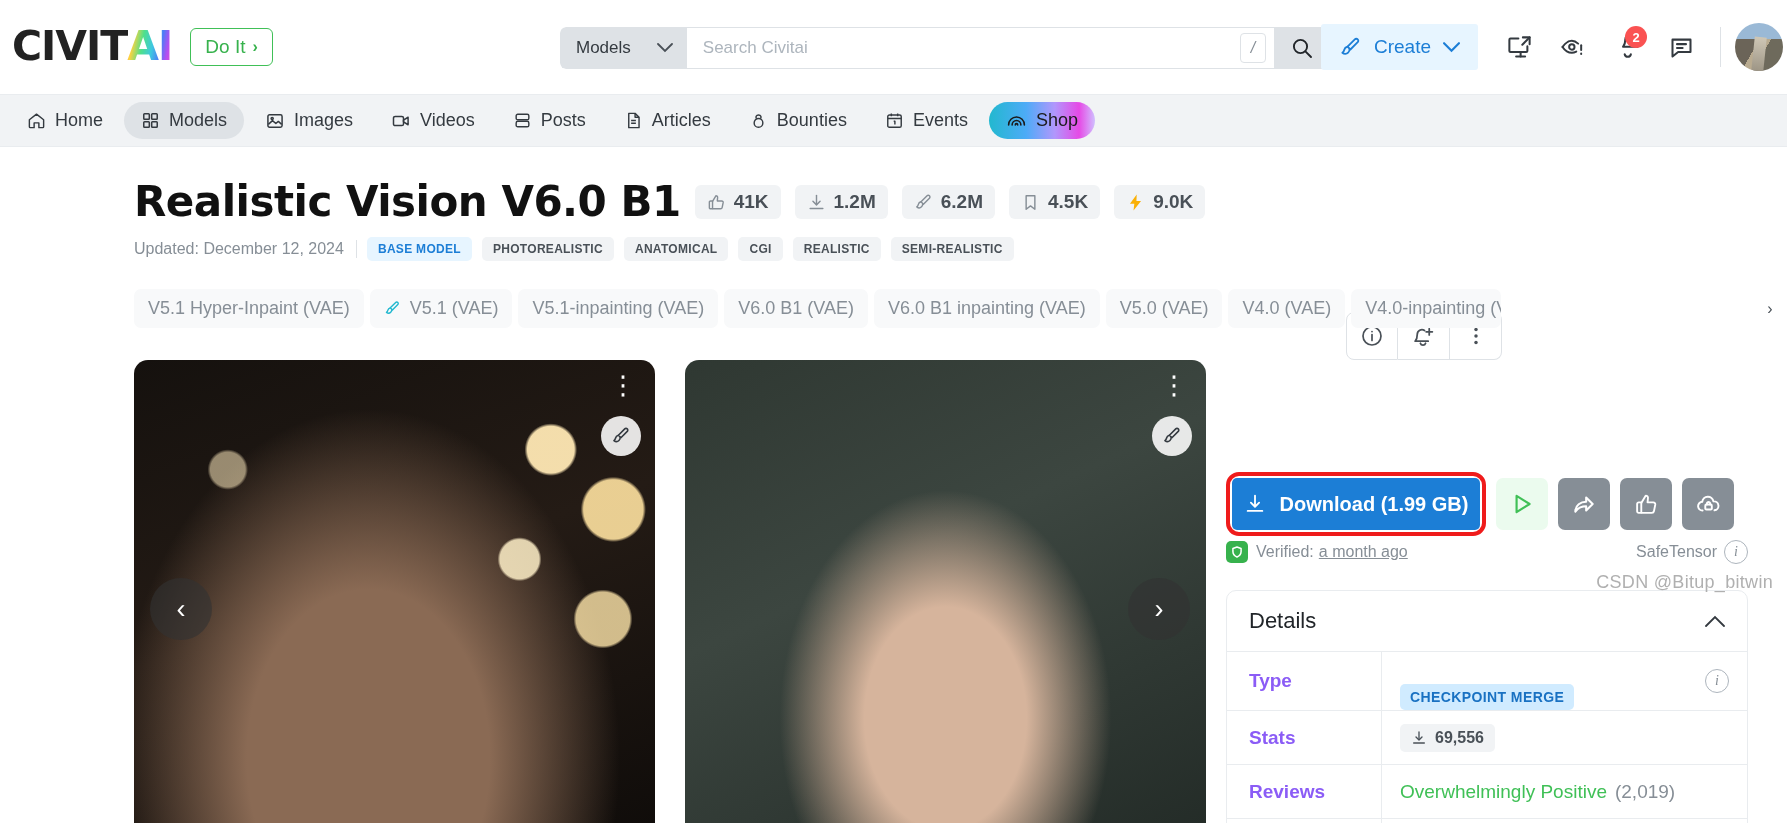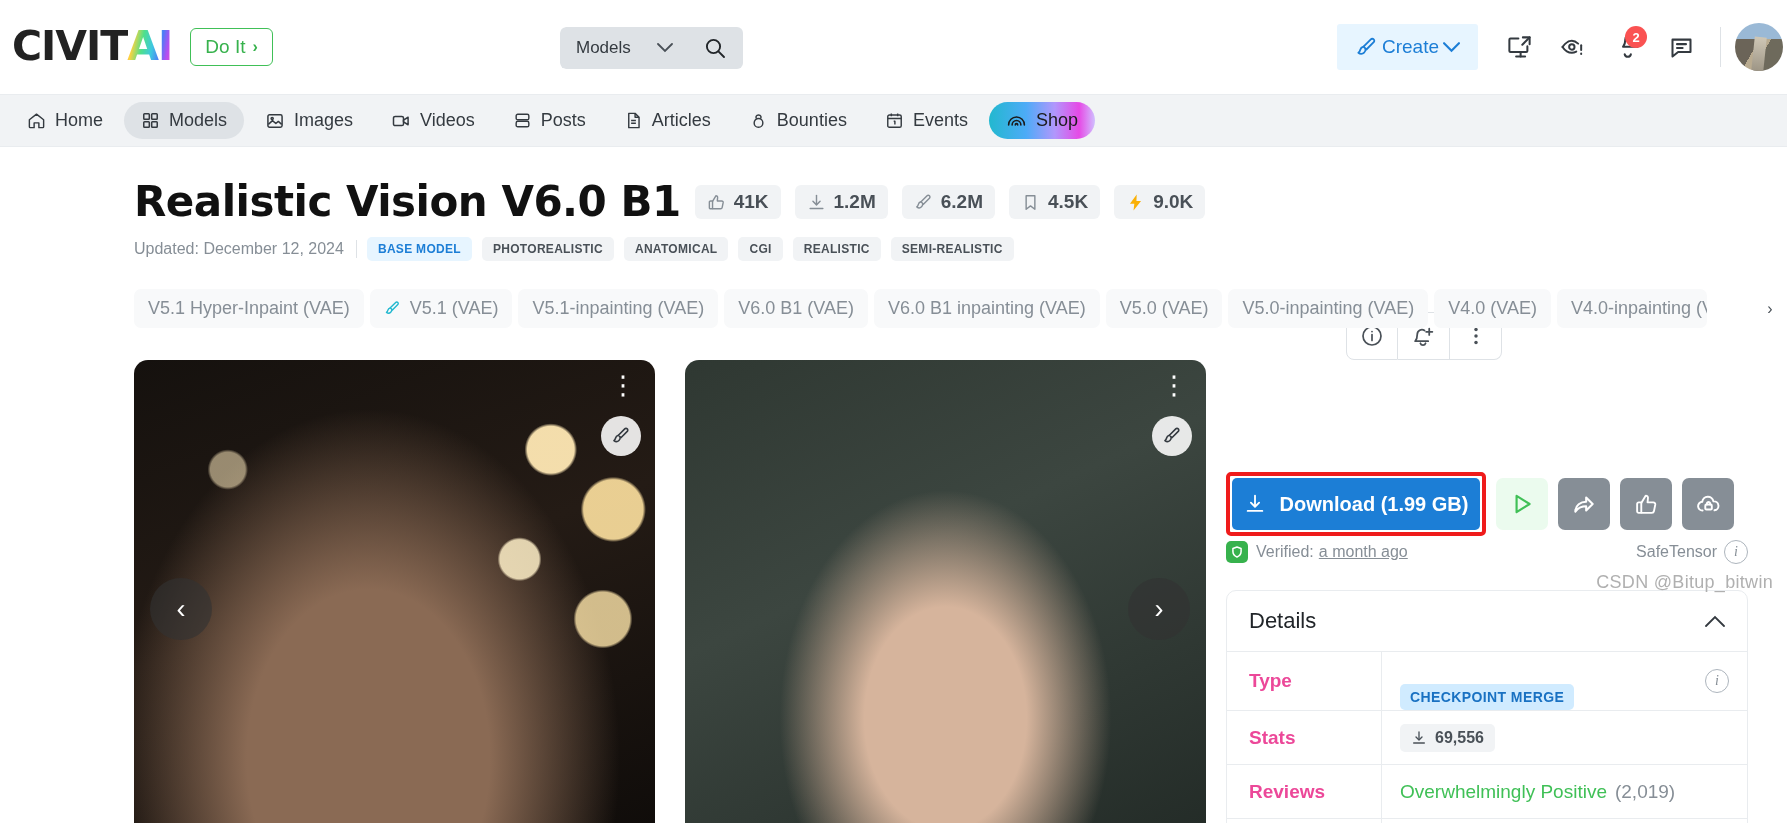--- a/index.html
+++ b/index.html
@@ -78,21 +78,21 @@
     border-radius: 0 6px 6px 0;
   }
 
   .right-tools {
     position: absolute; right: 4px; top: 20px;
     display: flex; align-items: center; gap: 4px; height: 54px;
   }
   .create-btn {
     background: #e7f5ff; color: #1c7ed6; border-radius: 3px;
     height: 46px; padding: 0 18px; display: flex; align-items: center;
-    gap: 4px; font-size: 19px; font-weight: 500; cursor: pointer;
+    gap: 12px; font-size: 19px; font-weight: 500; cursor: pointer;
     margin-right: 12px;
   }
   .icon-btn {
     width: 50px; height: 50px; display: flex; align-items: center;
     justify-content: center; cursor: pointer; position: relative;
     border-radius: 6px; color: #343a40;
   }
   .badge {
     position: absolute; top: 4px; right: 5px;
     background: #fa5252; color: #fff; border-radius: 50%;
@@ -228,21 +228,21 @@
     display: flex; align-items: center; justify-content: center;
     font-size: 27px; cursor: pointer;
   }
   .arrow-left { left: 16px; }
   .arrow-right { right: 16px; }
 
   
   .side { position: absolute; left: 1226px; top: 325px; width: 522px; }
   .dl-row { display: flex; align-items: center; gap: 10px; }
   .dl-outline {
-    border: 4px solid #ef1b1b; border-radius: 5px; padding: 2px;
+    border: 4px solid #ef1b1b; border-radius: 13px; padding: 2px;
   }
   .dl-btn {
     background: #1c7ed6; color: #fff; border-radius: 5px;
     height: 52px; width: 248px; display: flex; align-items: center;
     justify-content: center; gap: 14px; font-size: 20px; font-weight: 700;
     cursor: pointer;
   }
   .side-btn {
     width: 52px; height: 52px; border-radius: 7px;
     display: flex; align-items: center; justify-content: center;
@@ -265,21 +265,21 @@
   .details-card {
     margin-top: 26px; border: 1px solid #e9ecef; border-radius: 10px;
     overflow: hidden; background: #fff;
   }
   .details-head {
     display: flex; align-items: center; justify-content: space-between;
     padding: 17px 22px; font-size: 22px; color: #212529; cursor: pointer;
   }
   .drow { display: flex; border-top: 1px solid #e9ecef; min-height: 53px; align-items: center; }
   .dlabel {
-    width: 155px; padding: 0 22px; font-size: 19px; font-weight: 600; color: #ec4899;
+    width: 155px; padding: 0 22px; font-size: 19px; font-weight: 600; color: #8b5cf6;
     display: flex; align-items: center; gap: 9px; flex-shrink: 0;
     align-self: stretch; border-right: 1px solid #e9ecef;
   }
   .dval {
     flex: 1; padding: 0 18px; font-size: 19px; color: #212529;
     display: flex; align-items: center; gap: 8px; min-height: 53px;
   }
   .badge-blue {
     background: #d0ebff; color: #1971c2; font-size: 14px; font-weight: 700;
     border-radius: 5px; padding: 5px 10px; letter-spacing: 0.4px; margin-top: 32px;
@@ -323,20 +323,24 @@
     </div>
 
     <div class="searchwrap">
       <div class="search-select">
         <span>Models</span>
         <span class="cd">
           <svg width="16" height="10" viewBox="0 0 16 10">
               <path d="M1 1l7 7 7-7" stroke="#495057" stroke-width="1.8" fill="none" stroke-linecap="round"></path>
             </svg>
         </span>
+      </div>
+      <div class="search-input-box">
+        <input placeholder="Search Civitai" style="">
+        <div class="slashkey">/</div>
       </div>
       <div class="search-btn">
         <span>
           <svg width="24" height="24" viewBox="0 0 24 24">
               <circle cx="10.5" cy="10.5" r="6.6" stroke="#212529" stroke-width="1.9" fill="none"></circle>
               <path d="M15.4 15.4L21 21" stroke="#212529" stroke-width="1.9" stroke-linecap="round"></path>
             </svg>
         </span>
       </div>
     </div>
@@ -596,23 +600,20 @@
           <span>V5.1-inpainting (VAE)</span>
         </div>
       <div class="vtab">
           <span>V6.0 B1 (VAE)</span>
         </div>
       <div class="vtab">
           <span>V6.0 B1 inpainting (VAE)</span>
         </div>
       <div class="vtab">
           <span>V5.0 (VAE)</span>
-        </div>
-      <div class="vtab">
-          <span>V5.0-inpainting (VAE)</span>
         </div>
       <div class="vtab">
           <span>V4.0 (VAE)</span>
         </div>
       <div class="vtab clipped">
           <span>V4.0-inpainting (VAE)</span>
         </div>
       <div class="vchevron">›</div>
     </div>
 

